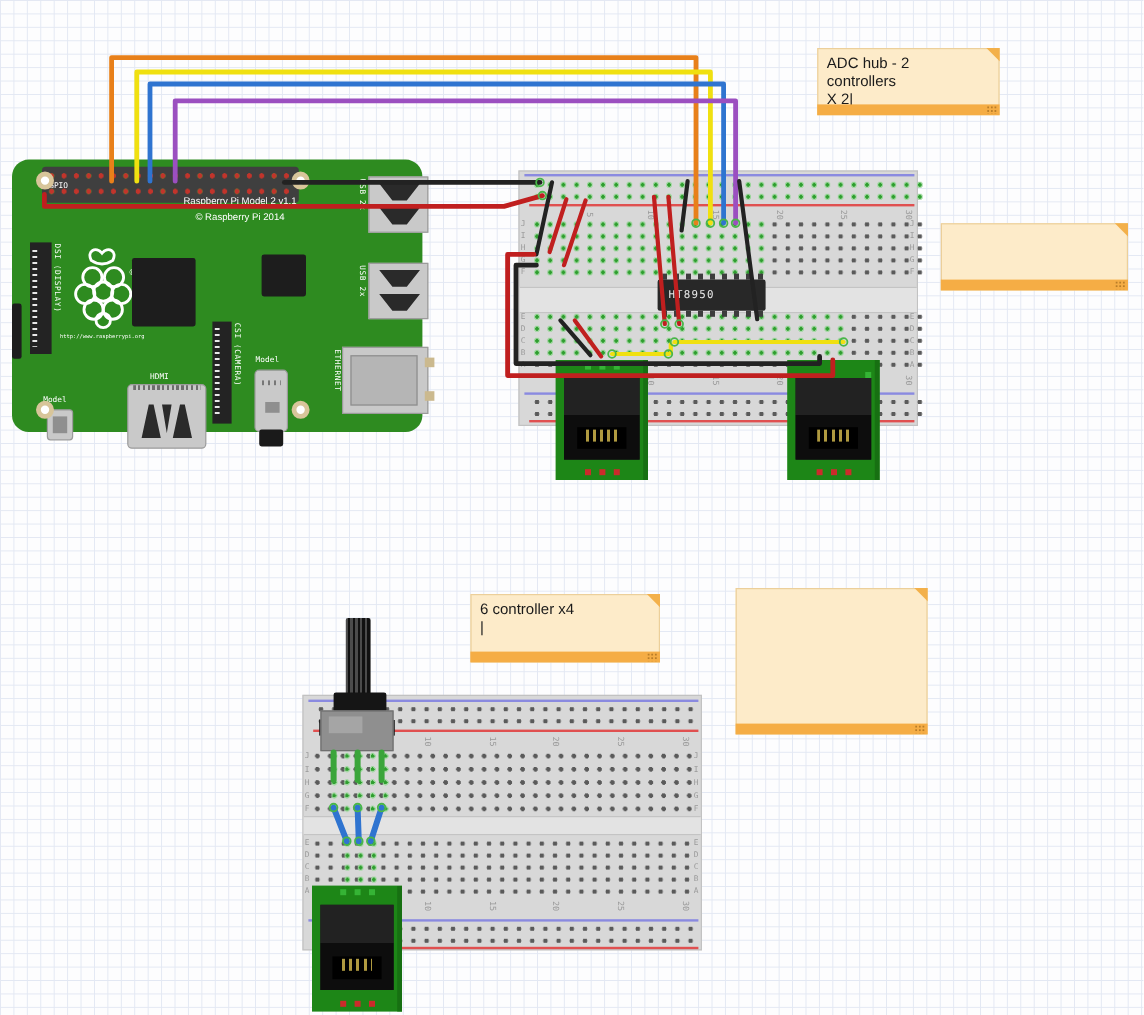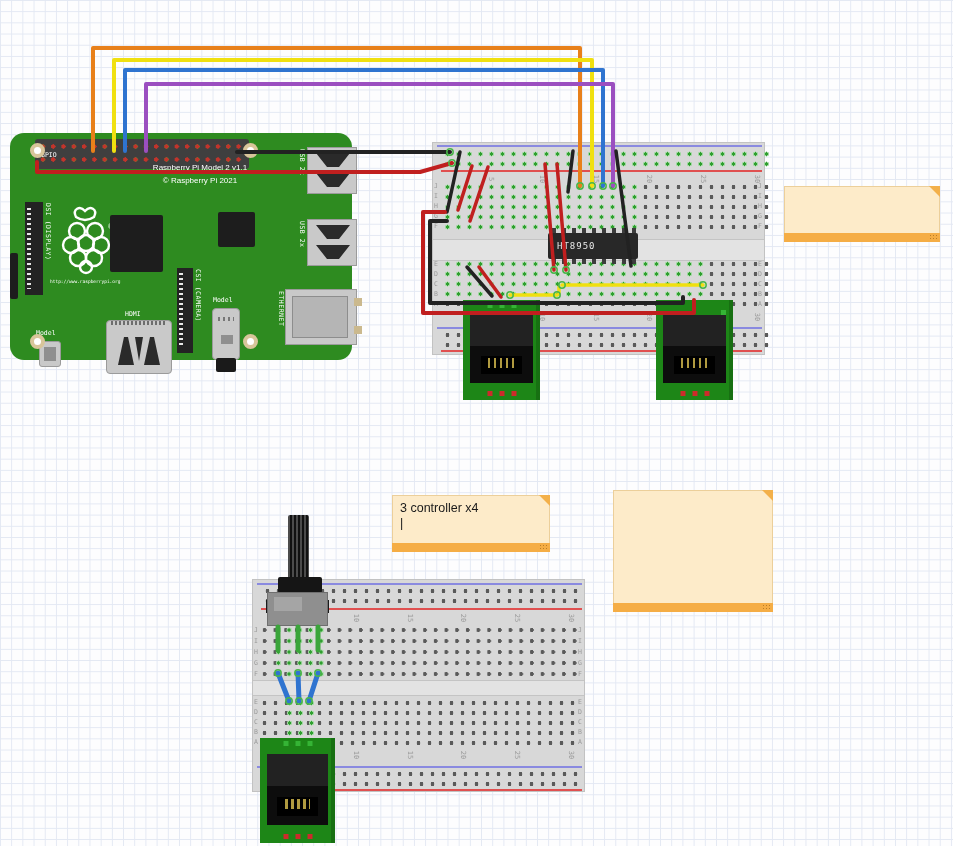--- a/index.html
+++ b/index.html
@@ -253,21 +253,21 @@
     <div class="abs gpio">
       <div class="abs pinrow" style="top:2px;"></div>
       <div class="abs pinrow" style="top:15px;"></div>
     </div>
     <span class="abs silk" style="left:31px;top:18px;font-size:6.5px;">GPIO</span>
     <div class="abs hole" style="left:20px;top:10px;"></div>
     <div class="abs hole" style="left:233px;top:10px;"></div>
     <div class="abs hole" style="left:20px;top:201px;"></div>
     <div class="abs hole" style="left:233px;top:201px;"></div>
     <div class="abs" style="left:110px;top:30px;width:160px;color:#fff;font-size:8px;text-align:center;">Raspberry Pi Model 2 v1.1</div>
-    <div class="abs" style="left:110px;top:43px;width:160px;color:#fff;font-size:8px;text-align:center;">© Raspberry Pi 2021</div>
+    <div class="abs" style="left:110px;top:43px;width:160px;color:#fff;font-size:8px;text-align:center;">© Raspberry Pi 2014</div>
 
     <svg class="abs" style="left:48px;top:70px;" width="58" height="72" viewBox="0 0 58 72">
       <g fill="none" stroke="#fff" stroke-width="2.4">
         <path d="M18 14 C14 6 22 2 27 8 C32 2 40 6 36 14 C30 18 24 18 18 14 Z"></path>
         <circle cx="19" cy="28" r="8"></circle>
           <circle cx="37" cy="28" r="8"></circle>
         <circle cx="13" cy="42" r="8"></circle>
           <circle cx="28" cy="40" r="8"></circle>
           <circle cx="43" cy="42" r="8"></circle>
         <circle cx="20" cy="55" r="8"></circle>
@@ -372,29 +372,37 @@
         <circle cx="703" cy="285" r="3.2"></circle>
       <circle cx="278" cy="673" r="3.2"></circle>
         <circle cx="298" cy="673" r="3.2"></circle>
         <circle cx="318" cy="673" r="3.2"></circle>
       <circle cx="289" cy="701" r="3.2"></circle>
         <circle cx="299" cy="701" r="3.2"></circle>
         <circle cx="309" cy="701" r="3.2"></circle>
     </g>
   </svg>
 
+  <div class="abs note" style="left:681px;top:40px;width:152px;height:56px;">
+    <div class="note-fold"></div>
+    <div class="note-text">ADC hub - 2 controllers
+X 2|</div>
+    <div class="note-bar">
+        <span class="note-grip"></span>
+      </div>
+  </div>
   <div class="abs note" style="left:784px;top:186px;width:156px;height:56px;">
     <div class="note-fold"></div>
     <div class="note-bar">
         <span class="note-grip"></span>
       </div>
   </div>
   <div class="abs note" style="left:392px;top:495px;width:158px;height:57px;">
     <div class="note-fold"></div>
-    <div class="note-text">3 controller  x4
+    <div class="note-text">6 controller  x4
 |</div>
     <div class="note-bar">
         <span class="note-grip"></span>
       </div>
   </div>
   <div class="abs note" style="left:613px;top:490px;width:160px;height:122px;">
     <div class="note-fold"></div>
     <div class="note-bar">
         <span class="note-grip"></span>
       </div>

